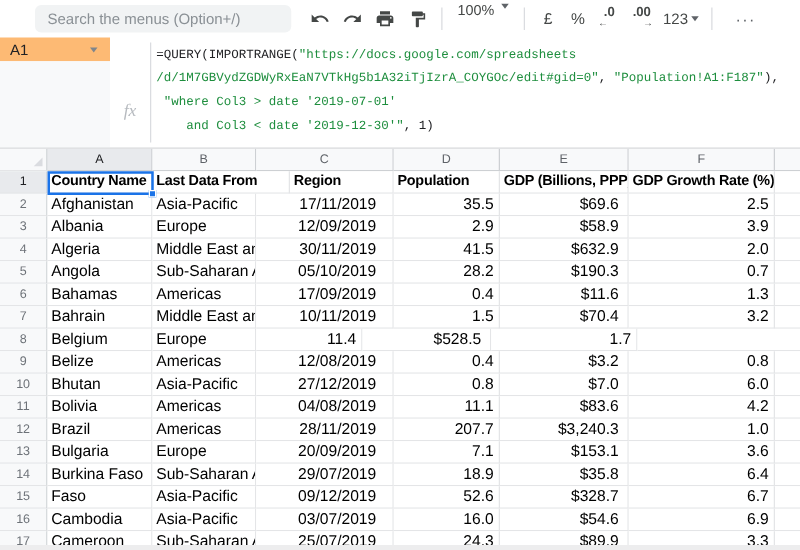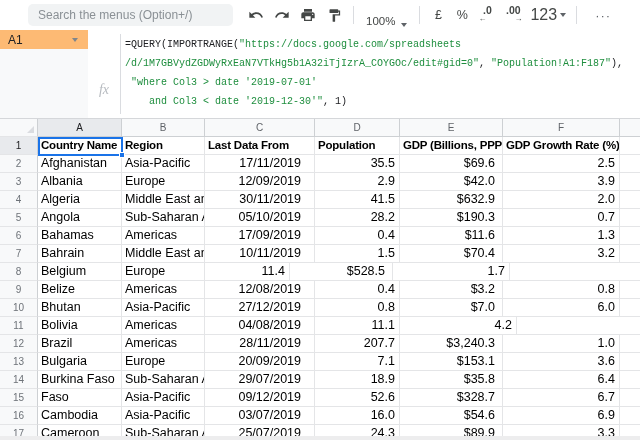--- a/index.html
+++ b/index.html
@@ -13,36 +13,36 @@
   .search-pill { margin-left:28px; width:205px; height:22px; background:#f1f3f4;
     border:none; border-radius:5px; padding:0 10px; font-size:12px; color:#202124;
     font-family:Liberation Sans, sans-serif; outline:none; }
   .search-pill::placeholder { color:#8a9095; }
   .tb-group { display:flex; align-items:center; margin-left:10px; }
   .tb-btn { background:none; border:none; display:flex; align-items:center;
     justify-content:center; width:26px; height:24px; cursor:pointer;
     color:#444746; position:relative; }
   .tb-btn svg { display:block; }
   .tb-sep { width:1px; height:18px; background:#dadce0; margin:0 6px; }
-  .zoom-btn { background:none; border:none; display:flex; align-items:flex-end;
+  .zoom-btn { background:none; border:none; display:flex; align-items:flex-start;
     gap:6px; font-size:11.5px; color:#444746; padding:0 6px; height:24px;
     font-family:"Liberation Sans", sans-serif; }
   .caret { width:0; height:0; border-left:3.5px solid transparent;
     border-right:3.5px solid transparent; border-top:4px solid #5f6368; }
   .fmt-btn { background:none; border:none; font-size:12.5px; color:#444746;
     width:24px; height:24px; font-family:"Liberation Sans", sans-serif; }
   .dec-btn { background:none; border:none; display:flex; flex-direction:column;
     align-items:center; font-size:10.5px; font-weight:bold; color:#444746;
     width:26px; height:26px; padding-top:4px; line-height:9px;
     font-family:"Liberation Sans", sans-serif; }
   .dec-btn .tiny-arrow { font-size:8px; font-weight:normal; line-height:8px; }
   .dec-btn.left .tiny-arrow { align-self:flex-start; margin-left:4px; }
   .dec-btn.right .tiny-arrow { align-self:flex-end; margin-right:4px; }
   .more-formats { background:none; border:none; display:flex; align-items:center;
-    gap:3px; font-size:16px; color:#444746; height:24px; padding:0 4px;
+    gap:3px; font-size:12px; color:#444746; height:24px; padding:0 4px;
     font-family:"Liberation Sans", sans-serif;text-align:right; }
   .more-dots { background:none; border:none; font-size:13px; letter-spacing:1px;
     color:#5f6368; height:24px; padding:0 8px; margin-left:4px; }
 
   
   .formula-bar { position:absolute; top:30px; left:0; width:640px; height:88px;
     background:#fff; }
   .name-box { position:absolute; left:0; top:0; width:88px; height:19px;
     background:#fdba74; display:flex; align-items:center; cursor:pointer; }
   .name-box-text { font-size:12px; color:#202124; padding-left:8px; flex:1; }
@@ -178,22 +178,22 @@
       <div class="hcell w-c">C</div>
       <div class="hcell w-d">D</div>
       <div class="hcell w-e">E</div>
       <div class="hcell w-f">F</div>
       <div class="hcell w-g"></div>
     </div>
 
     <div class="grid-row">
       <div class="gut hl">1</div>
       <div class="cell hdr w-a">Country Name</div>
+      <div class="cell hdr w-c">Last Data From</div>
       <div class="cell hdr w-b">Region</div>
-      <div class="cell hdr w-c">Last Data From</div>
       <div class="cell hdr w-d">Population</div>
       <div class="cell hdr w-e">GDP (Billions, PPP)</div>
       <div class="cell hdr w-f">GDP Growth Rate (%)</div>
       <div class="cell w-g"></div>
     </div>
 
     <div id="rows-container">
   <div class="grid-row">
     <div class="gut">2</div>
     <div class="cell w-a">Afghanistan</div>
@@ -204,21 +204,21 @@
     <div class="cell ar w-f">2.5</div>
     <div class="cell w-g"></div>
   </div>
 
   <div class="grid-row">
     <div class="gut">3</div>
     <div class="cell w-a">Albania</div>
     <div class="cell w-b">Europe</div>
     <div class="cell ar-date w-c">12/09/2019</div>
     <div class="cell ar w-d">2.9</div>
-    <div class="cell ar-gdp w-e">$42.0</div>
+    <div class="cell ar-gdp w-e">$58.9</div>
     <div class="cell ar w-f">3.9</div>
     <div class="cell w-g"></div>
   </div>
 
   <div class="grid-row">
     <div class="gut">4</div>
     <div class="cell w-a">Algeria</div>
     <div class="cell w-b">Middle East and</div>
     <div class="cell ar-date w-c">30/11/2019</div>
     <div class="cell ar w-d">41.5</div>
@@ -291,20 +291,21 @@
     <div class="cell ar w-f">6.0</div>
     <div class="cell w-g"></div>
   </div>
 
   <div class="grid-row">
     <div class="gut">11</div>
     <div class="cell w-a">Bolivia</div>
     <div class="cell w-b">Americas</div>
     <div class="cell ar-date w-c">04/08/2019</div>
     <div class="cell ar w-d">11.1</div>
+    <div class="cell ar-gdp w-e">$83.6</div>
     <div class="cell ar w-f">4.2</div>
     <div class="cell w-g"></div>
   </div>
 
   <div class="grid-row">
     <div class="gut">12</div>
     <div class="cell w-a">Brazil</div>
     <div class="cell w-b">Americas</div>
     <div class="cell ar-date w-c">28/11/2019</div>
     <div class="cell ar w-d">207.7</div>

